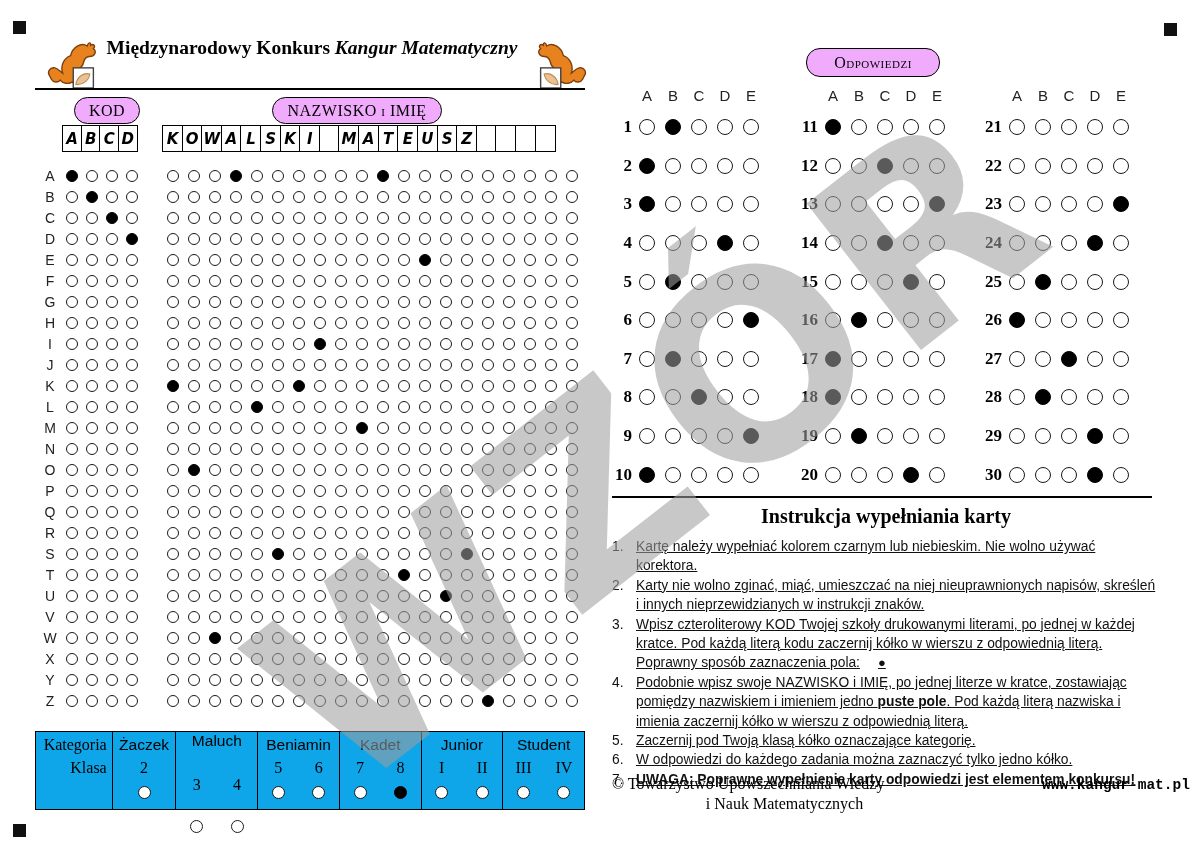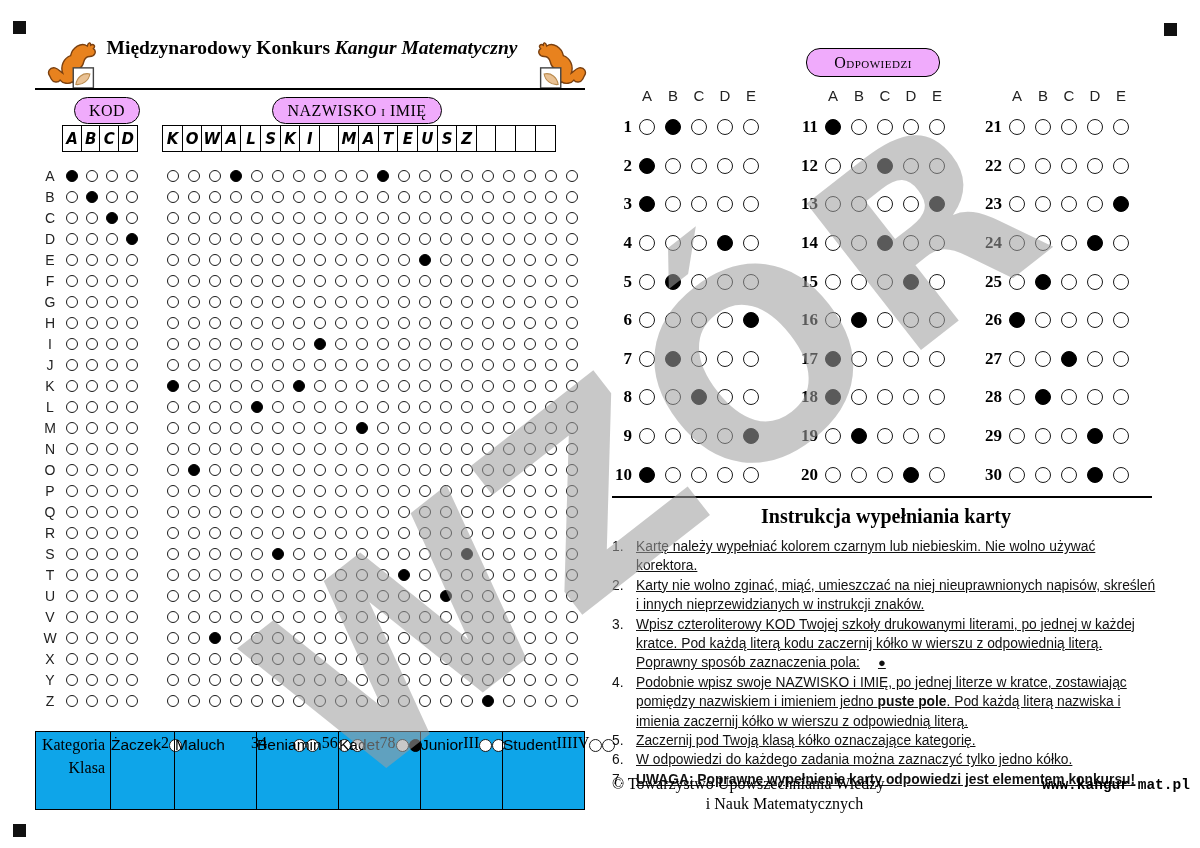--- a/index.html
+++ b/index.html
@@ -37,21 +37,21 @@
   .lg-name .slot{width:21px;display:flex;justify-content:center;}
   .bubble{box-sizing:border-box;border:1.3px solid #1a1a1a;border-radius:50%;background:#fff;display:inline-block;}
   .bubble.sm{width:12px;height:12px;}
   .bubble.md{width:13px;height:13px;}
   .bubble.lg{width:16px;height:16px;border-width:1.5px;}
   .bubble.filled{background:#000;border-color:#000;}
   
   .cat-table{position:absolute;left:0;top:696px;width:550px;height:79px;border:1.6px solid #000;
              display:flex;box-sizing:border-box;background:#0ea5e9;}
   .cat-label-col{width:76px;display:flex;flex-direction:column;box-sizing:border-box;}
-  .cat-col{display:flex;border-left:1.6px solid #000;box-sizing:border-box;}
+  .cat-col{display:flex;flex-direction:column;border-left:1.6px solid #000;box-sizing:border-box;}
   .cat-r1{height:25px;display:flex;align-items:center;justify-content:center;
           font-family:"Liberation Sans",sans-serif;font-size:15.5px;}
   .cat-label-col .cat-r1,.cat-label-col .cat-r2{justify-content:flex-end;padding-right:5px;
           font-family:"Liberation Serif",serif;font-size:16px;}
   .cat-r2{height:22px;display:flex;align-items:center;font-size:16px;}
   .cat-r2 .cv{flex:1;text-align:center;}
   .cat-r3{height:26px;display:flex;align-items:center;}
   .cat-r3 .slot{flex:1;display:flex;justify-content:center;}
   
   .ans-blocks .ans-block{position:absolute;top:82px;width:160px;}

